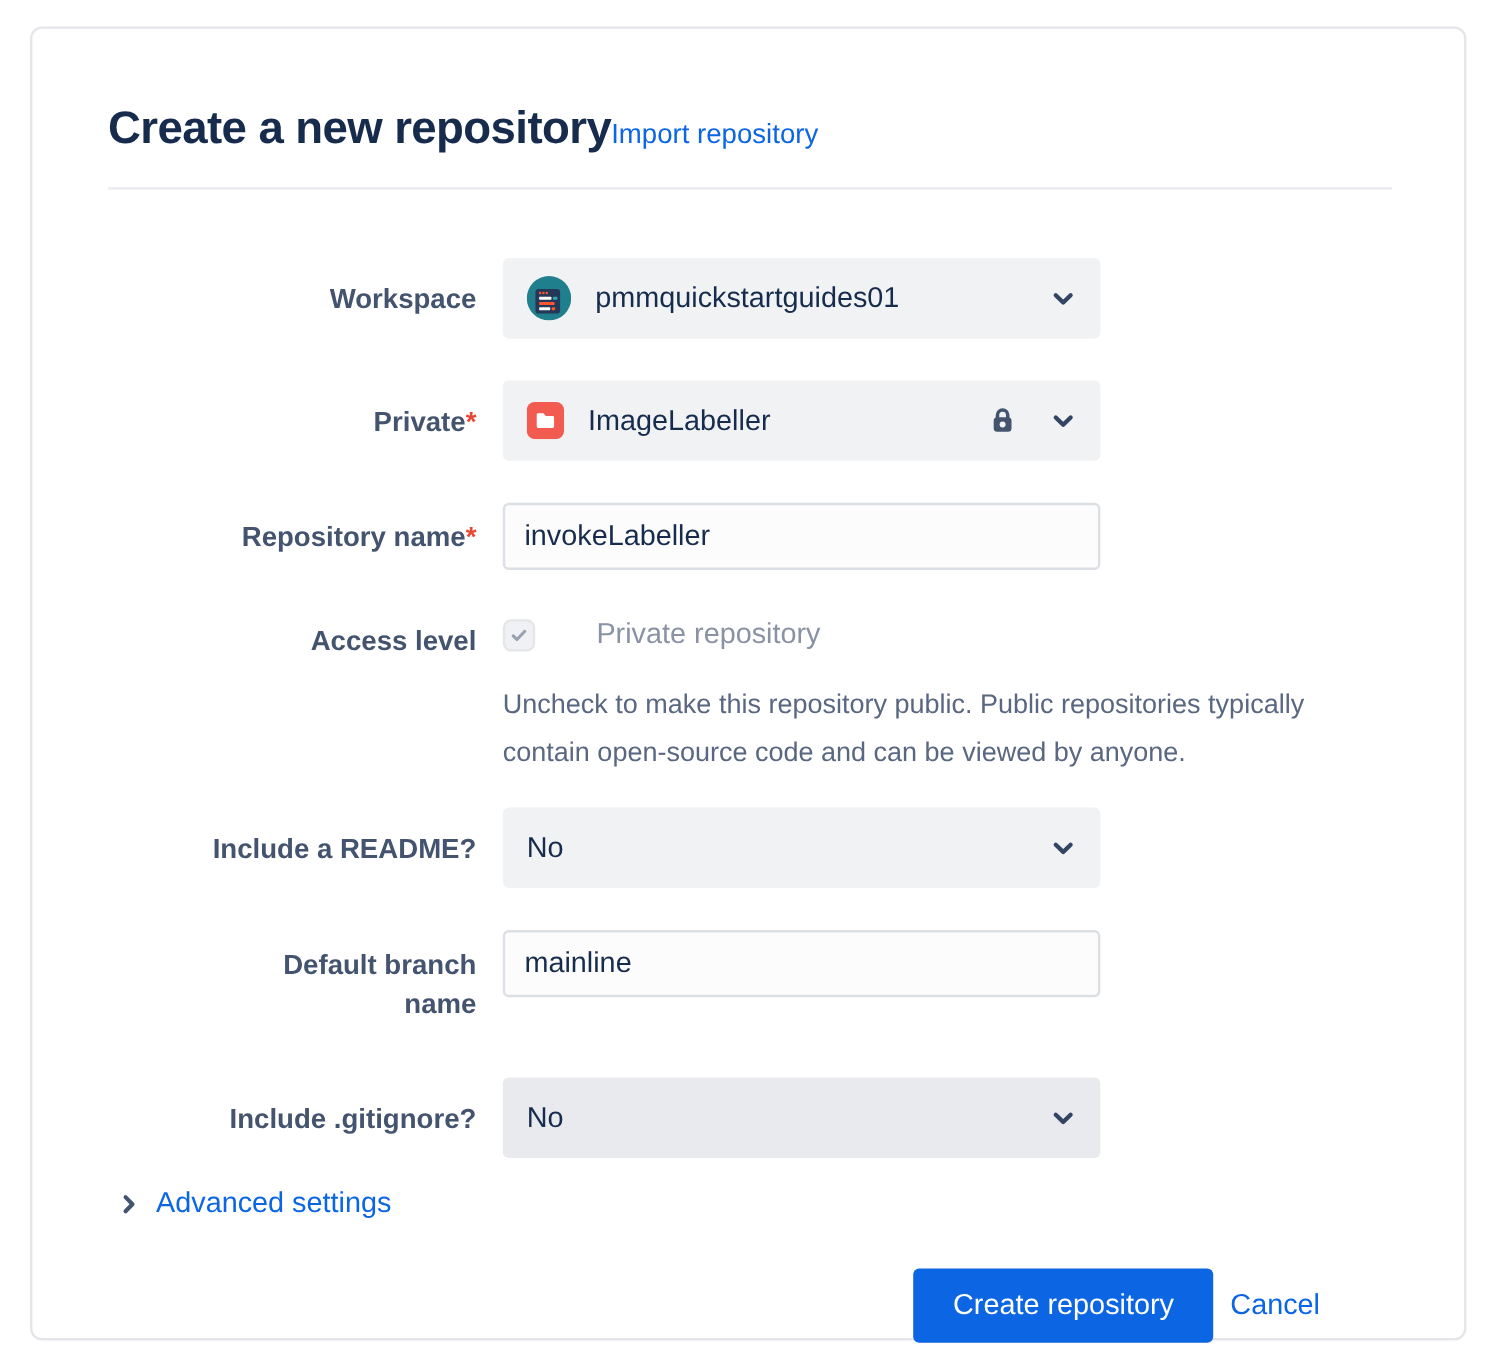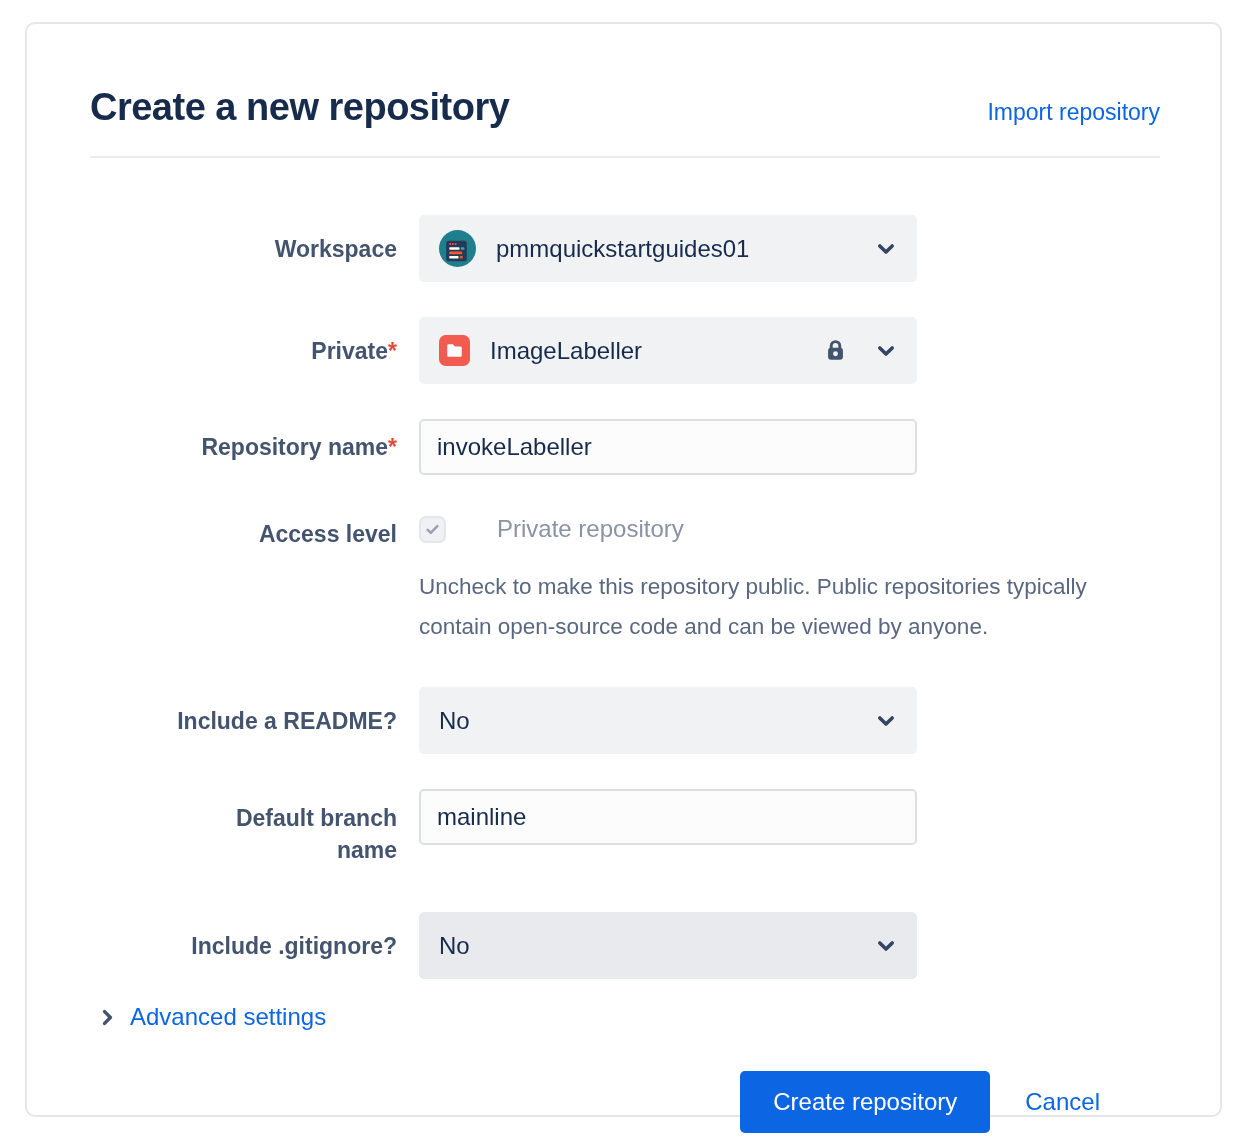--- a/index.html
+++ b/index.html
@@ -16,21 +16,20 @@
     background: #FFFFFF;
     border: 2px solid #E4E6EA;
     border-radius: 10px;
   }
   .card-inner { padding: 62px 60px 0 63px; }
 
   
   .header {
     display: flex;
     align-items: baseline;
-    justify-content: space-between;
   }
   .title {
     font-size: 38px;
     font-weight: 700;
     color: #172B4D;
     letter-spacing: -0.5px;
   }
   .import-link {
     font-size: 23px;
     font-weight: 500;
@@ -62,21 +61,21 @@
     font-size: 23px;
     font-weight: 600;
     color: #44546F;
     line-height: 32px;
   }
   .label .req { color: #E34935; font-weight: 700; }
   .wrap-label { max-width: 210px; }
 
   .mb26 { margin-bottom: 35px; }
   .mb30 { margin-bottom: 30px; }
-  .mb28 { margin-bottom: 40px; }
+  .mb28 { margin-bottom: 26px; }
   .mb46 { margin-bottom: 46px; }
   .mb21 { margin-bottom: 21px; }
 
   
   .select {
     height: 67px;
     background: #F1F2F4;
     border-radius: 5px;
     display: flex;
     align-items: center;
@@ -146,21 +145,20 @@
     color: #0C66E4;
     text-decoration: none;
   }
 
   
   .actions {
     margin-top: 40px;
     display: flex;
     justify-content: flex-end;
     padding-right: 46px;
-    gap: 21px;
   }
   .btn-primary {
     height: 62px;
     padding: 0 33px;
     background: #0C66E4;
     color: #FFFFFF;
     font-family: "Liberation Sans", sans-serif;
     font-size: 24px;
     font-weight: 500;
     border: none;

